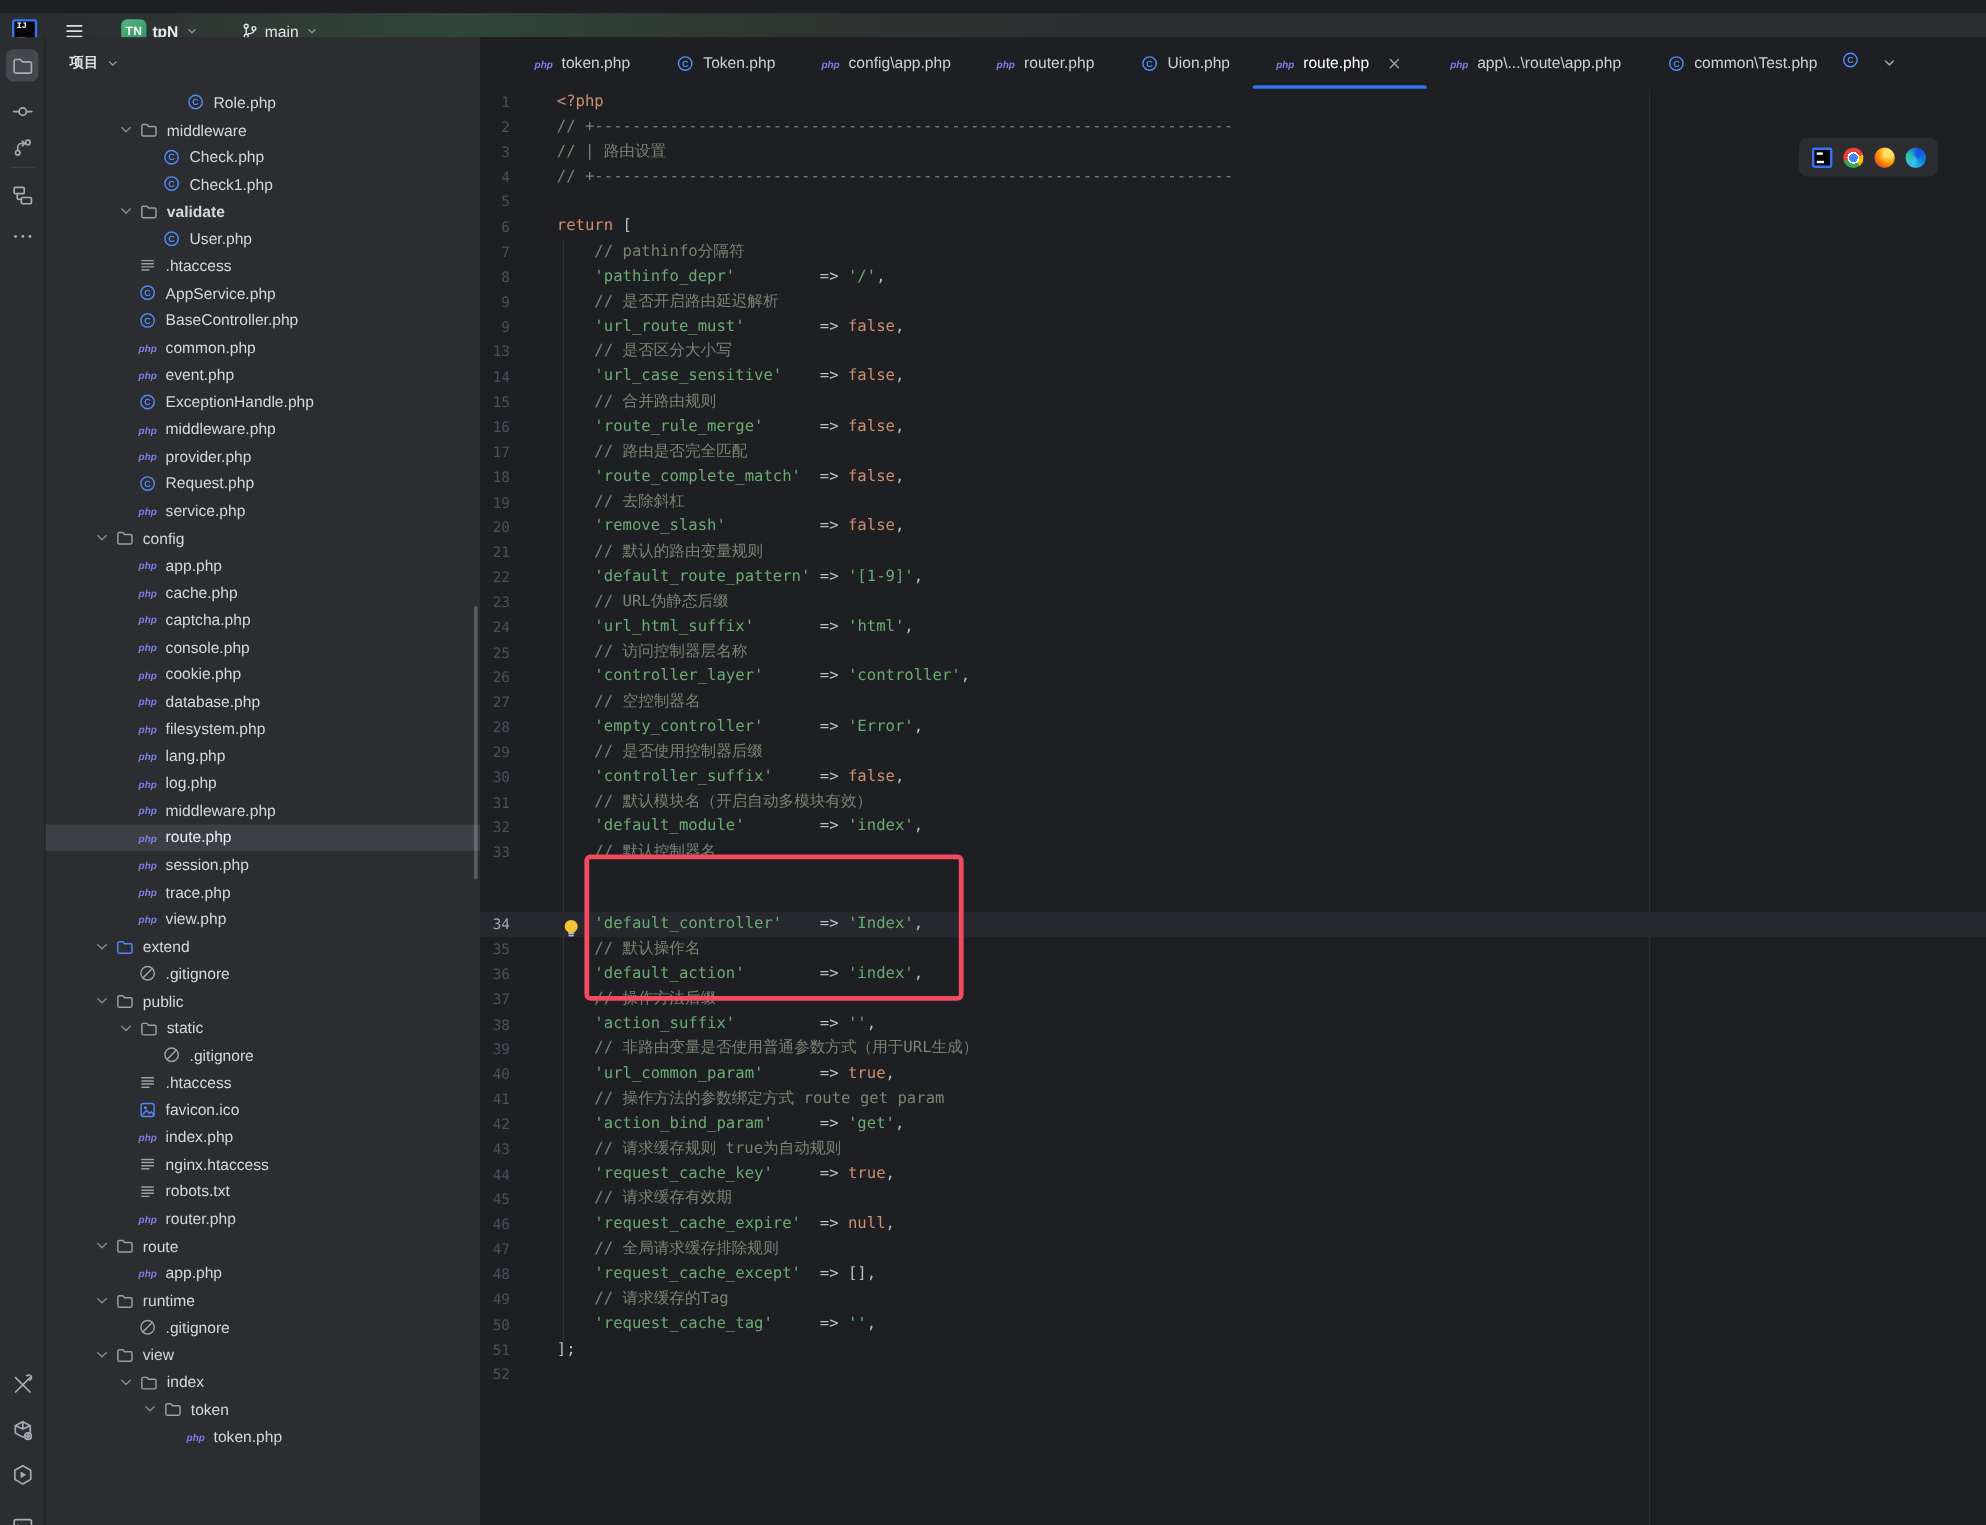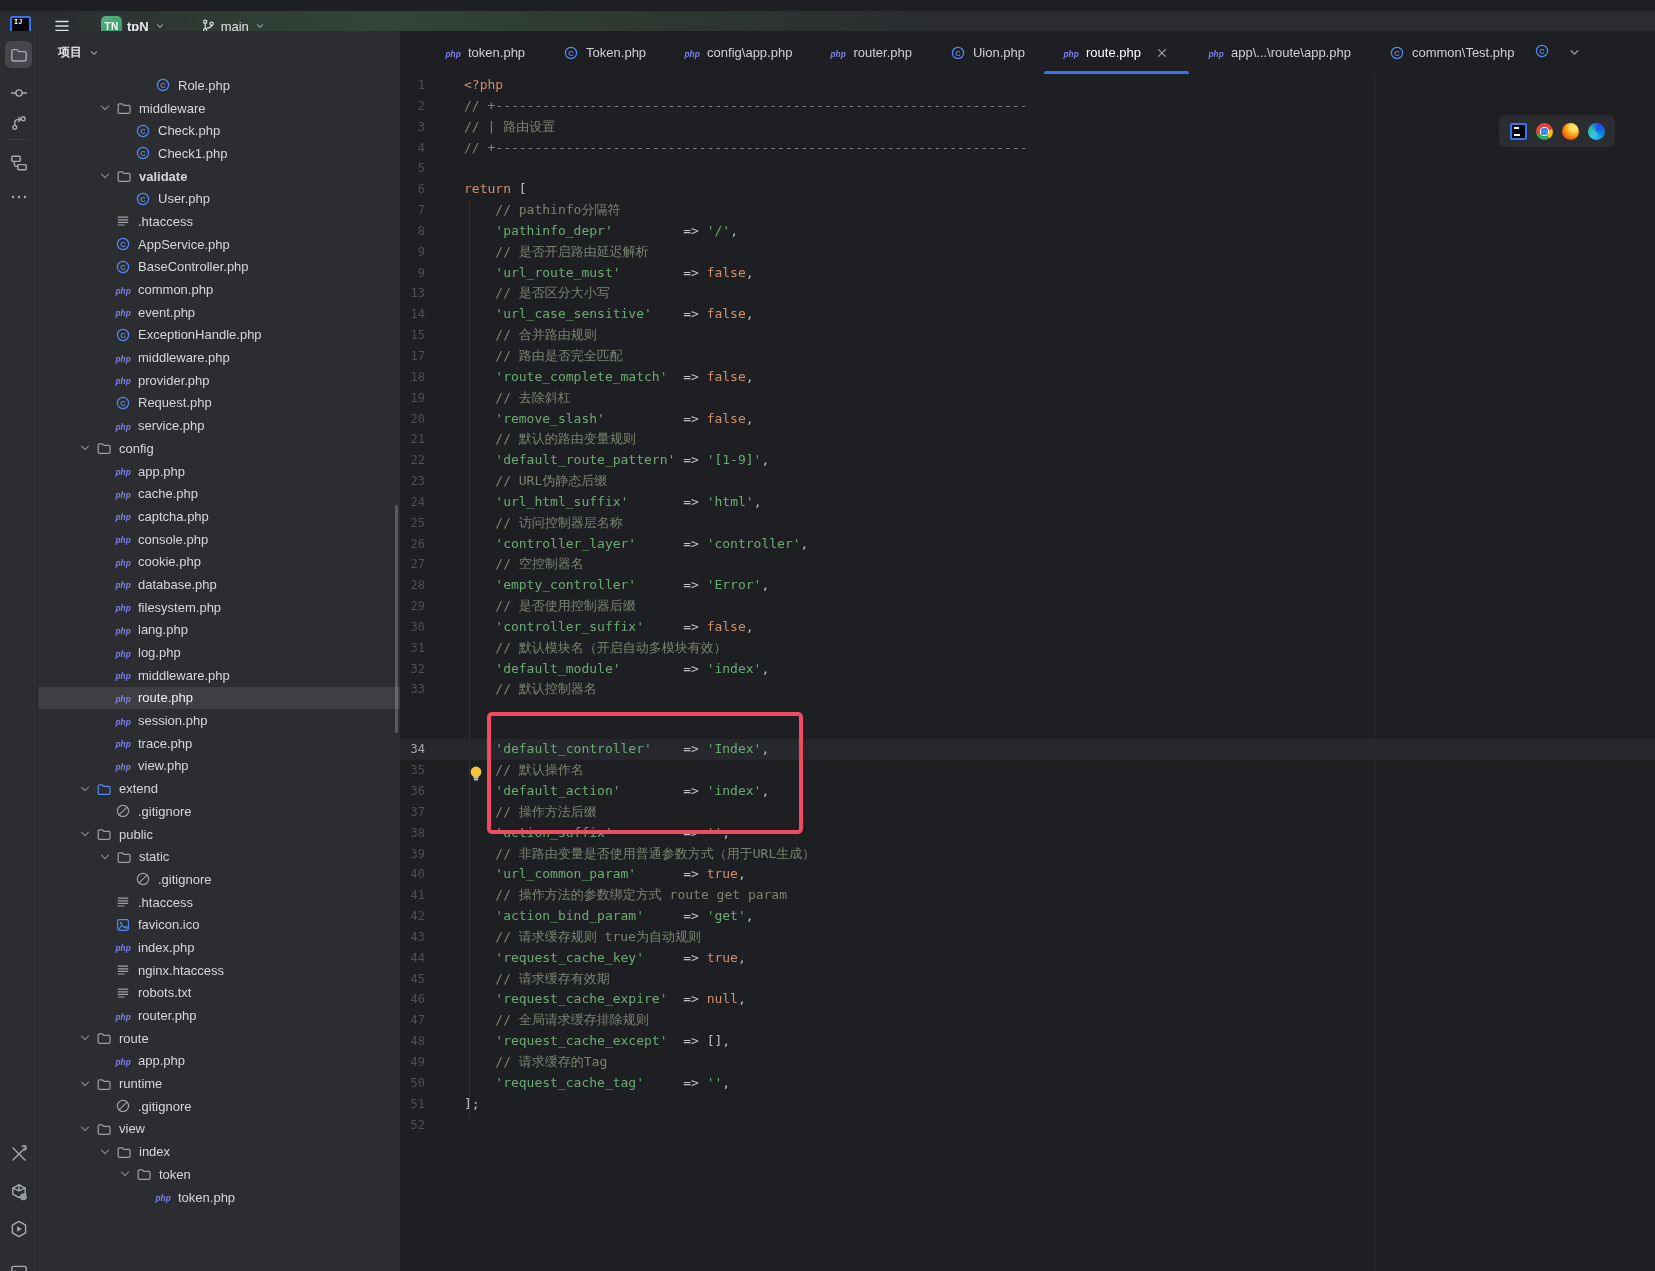--- a/index.html
+++ b/index.html
@@ -748,20 +748,21 @@
       <div class="cl-row"><span class="ln">4</span><span><span class="com">// +--------------------------------------------------------------------</span></span></div>
       <div class="cl-row"><span class="ln">5</span><span></span></div>
       <div class="cl-row"><span class="ln">6</span><span><span class="kw">return</span><span class="pun"> [</span></span></div>
       <div class="cl-row"><span class="ln">7</span><span><span class="com">    // pathinfo分隔符</span></span></div>
       <div class="cl-row"><span class="ln">8</span><span><span class="str">    'pathinfo_depr'</span><span class="pun">         =&gt; </span><span class="str">'/'</span><span class="pun">,</span></span></div>
       <div class="cl-row"><span class="ln">9</span><span><span class="com">    // 是否开启路由延迟解析</span></span></div>
       <div class="cl-row"><span class="ln">9</span><span><span class="str">    'url_route_must'</span><span class="pun">        =&gt; </span><span class="kw">false</span><span class="pun">,</span></span></div>
       <div class="cl-row"><span class="ln">13</span><span><span class="com">    // 是否区分大小写</span></span></div>
       <div class="cl-row"><span class="ln">14</span><span><span class="str">    'url_case_sensitive'</span><span class="pun">    =&gt; </span><span class="kw">false</span><span class="pun">,</span></span></div>
       <div class="cl-row"><span class="ln">15</span><span><span class="com">    // 合并路由规则</span></span></div>
+      <div class="cl-row"><span class="ln">16</span><span><span class="str">    'route_rule_merge'</span><span class="pun">      =&gt; </span><span class="kw">false</span><span class="pun">,</span></span></div>
       <div class="cl-row"><span class="ln">17</span><span><span class="com">    // 路由是否完全匹配</span></span></div>
       <div class="cl-row"><span class="ln">18</span><span><span class="str">    'route_complete_match'</span><span class="pun">  =&gt; </span><span class="kw">false</span><span class="pun">,</span></span></div>
       <div class="cl-row"><span class="ln">19</span><span><span class="com">    // 去除斜杠</span></span></div>
       <div class="cl-row"><span class="ln">20</span><span><span class="str">    'remove_slash'</span><span class="pun">          =&gt; </span><span class="kw">false</span><span class="pun">,</span></span></div>
       <div class="cl-row"><span class="ln">21</span><span><span class="com">    // 默认的路由变量规则</span></span></div>
       <div class="cl-row"><span class="ln">22</span><span><span class="str">    'default_route_pattern'</span><span class="pun"> =&gt; </span><span class="str">'[1-9]'</span><span class="pun">,</span></span></div>
       <div class="cl-row"><span class="ln">23</span><span><span class="com">    // URL伪静态后缀</span></span></div>
       <div class="cl-row"><span class="ln">24</span><span><span class="str">    'url_html_suffix'</span><span class="pun">       =&gt; </span><span class="str">'html'</span><span class="pun">,</span></span></div>
       <div class="cl-row"><span class="ln">25</span><span><span class="com">    // 访问控制器层名称</span></span></div>
       <div class="cl-row"><span class="ln">26</span><span><span class="str">    'controller_layer'</span><span class="pun">      =&gt; </span><span class="str">'controller'</span><span class="pun">,</span></span></div>

